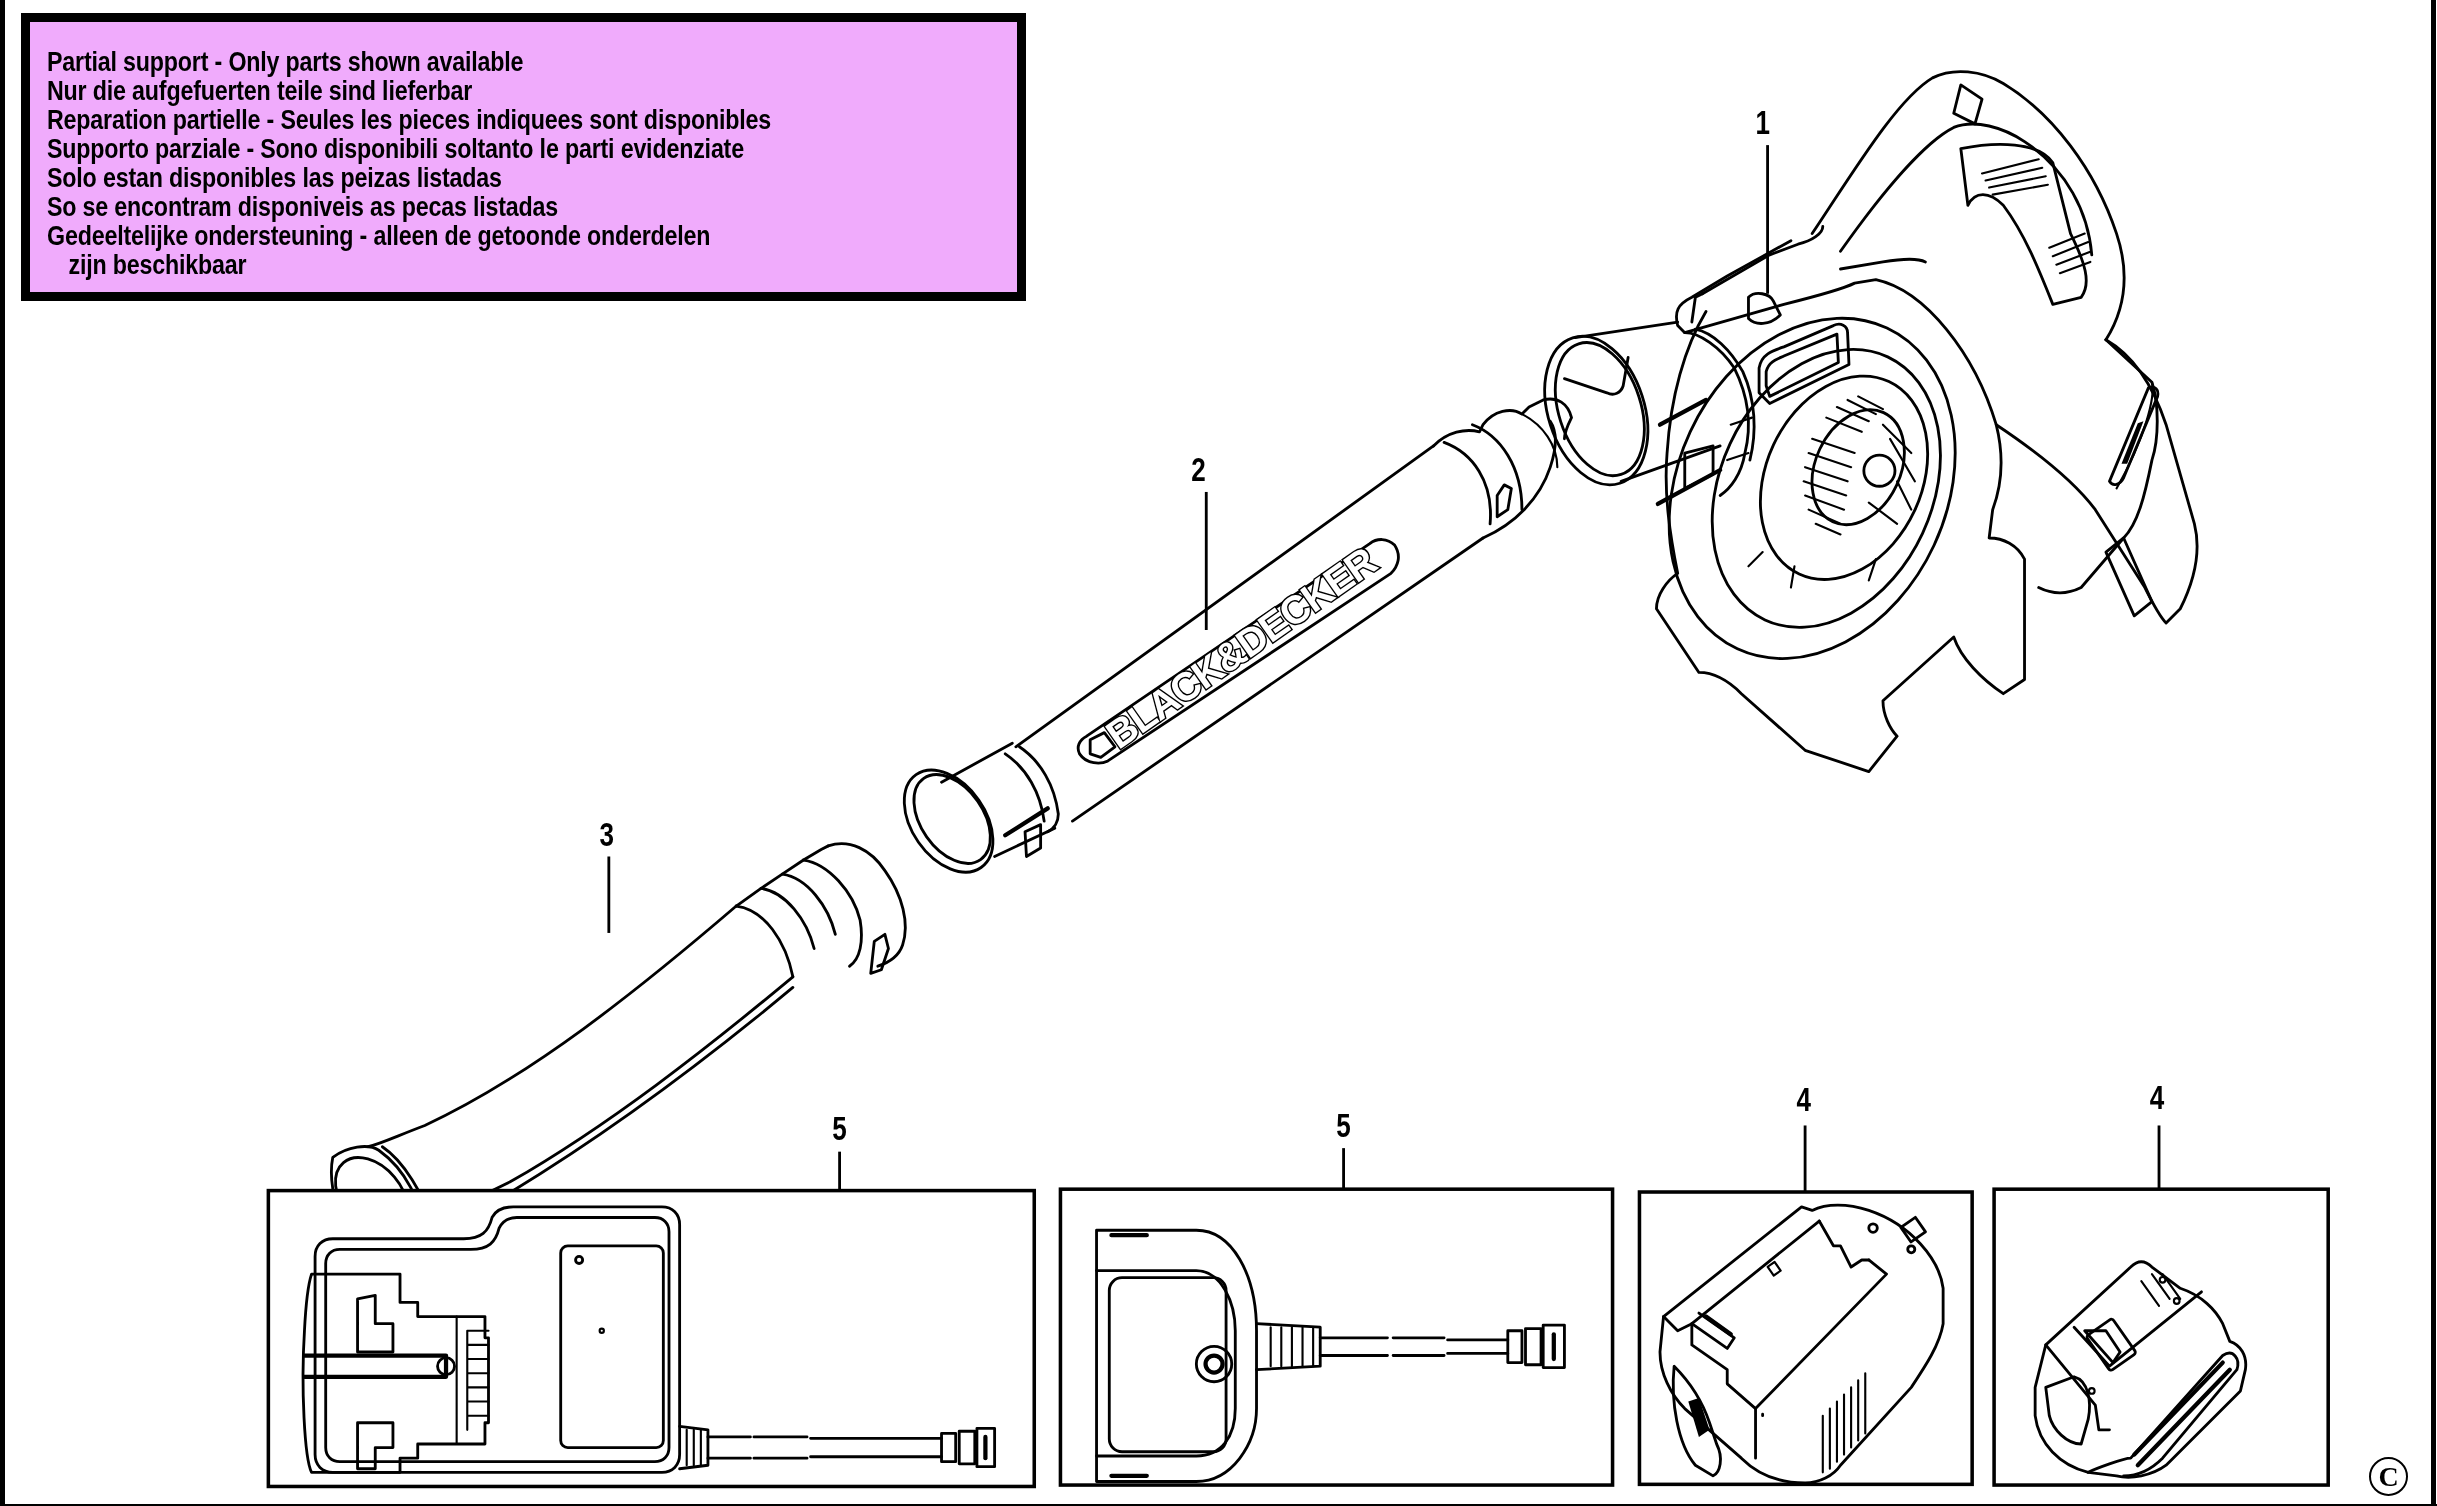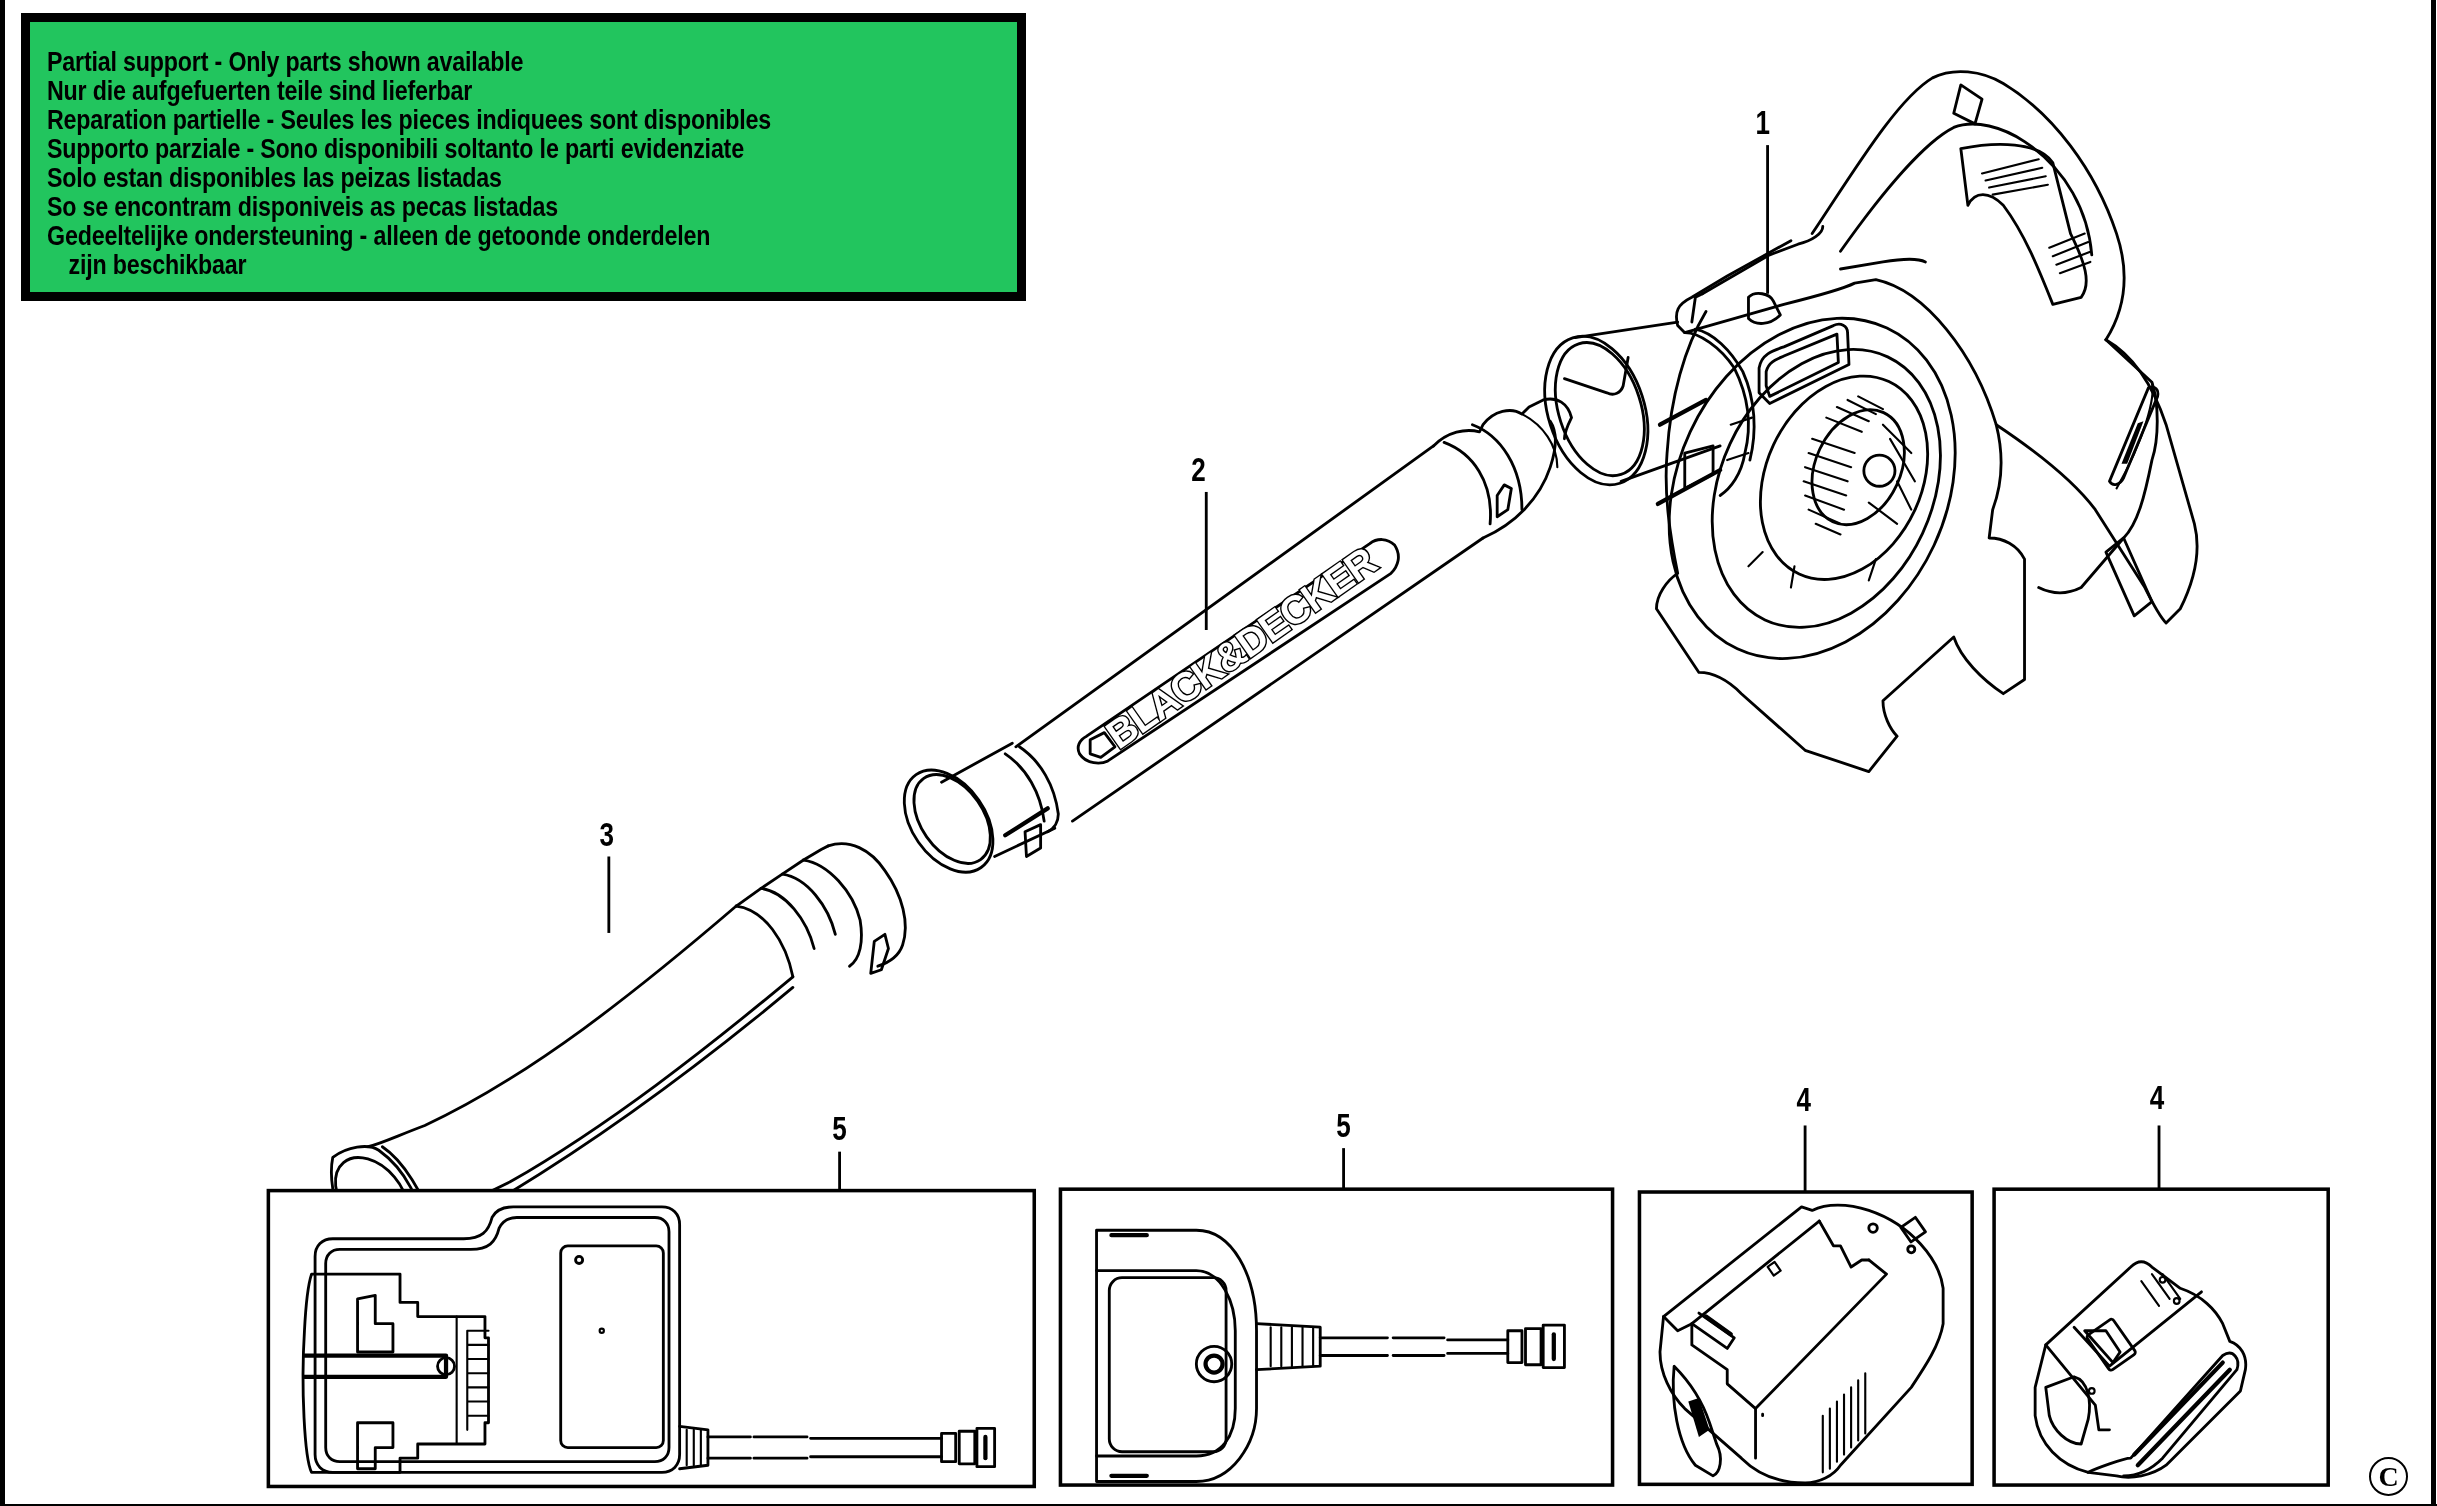--- a/index.html
+++ b/index.html
@@ -4,21 +4,21 @@
 <style>
   html, body { margin: 0; padding: 0; background: #ffffff; }
   body { width: 2438px; height: 1507px; position: relative; overflow: hidden;
          font-family: "Liberation Sans", sans-serif; }
   #sheet { position: absolute; left: 0; top: 0; width: 2438px; height: 1507px; }
   .frame-left { position: absolute; left: 0; top: 0; width: 5px; height: 1507px; background: #000; }
   .frame-right { position: absolute; right: 2.1px; top: 0; width: 5px; height: 1507px; background: #000; }
   .frame-bottom { position: absolute; left: 0; bottom: 0; width: 2438px; height: 3.5px; background: #000; }
 
   .notice { position: absolute; left: 20.5px; top: 13.4px; width: 987px; height: 270px;
-            border: 9.2px solid #000; background: #22c55e; }
+            border: 9.2px solid #000; background: #f0abfc; }
   .notice-lines { position: absolute; left: 17.7px; top: 26px; margin: 0; padding: 0; list-style: none; }
   .notice-lines li { font-weight: bold; font-size: 27px; line-height: 29px; color: #000;
                      white-space: nowrap; letter-spacing: -0.2px; transform: scaleX(0.86);
                      transform-origin: left center; }
   .notice-lines li.indent { padding-left: 25px; }
   .copyright { position: absolute; left: 2369px; top: 1457px; width: 35px; height: 35px;
                border: 2.8px solid #000; border-radius: 50%; font-family: "Liberation Serif", serif;
                font-weight: bold; font-size: 28px; line-height: 35px; text-align: center; color: #000; }
 
   svg .ln { fill: none; stroke: #000; stroke-width: 4; stroke-linejoin: round; stroke-linecap: round; }

